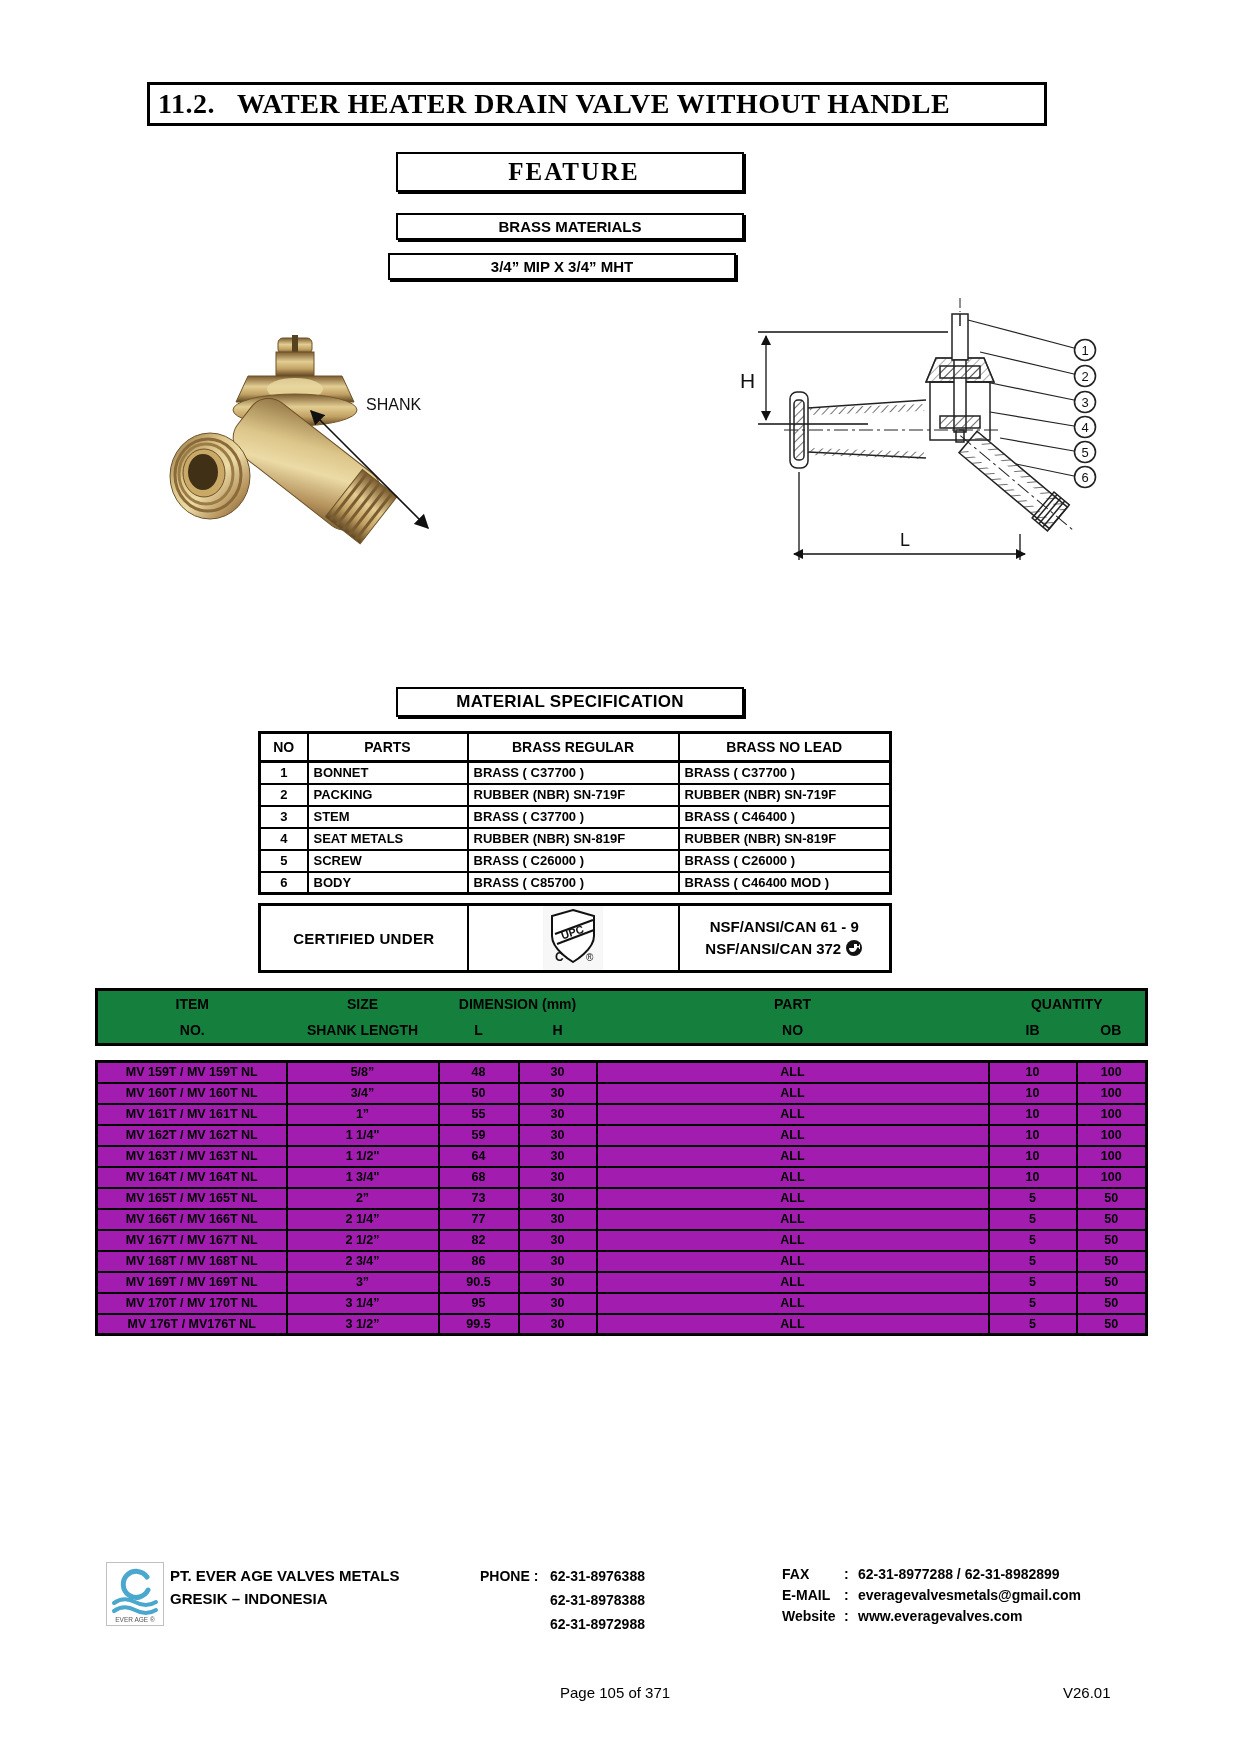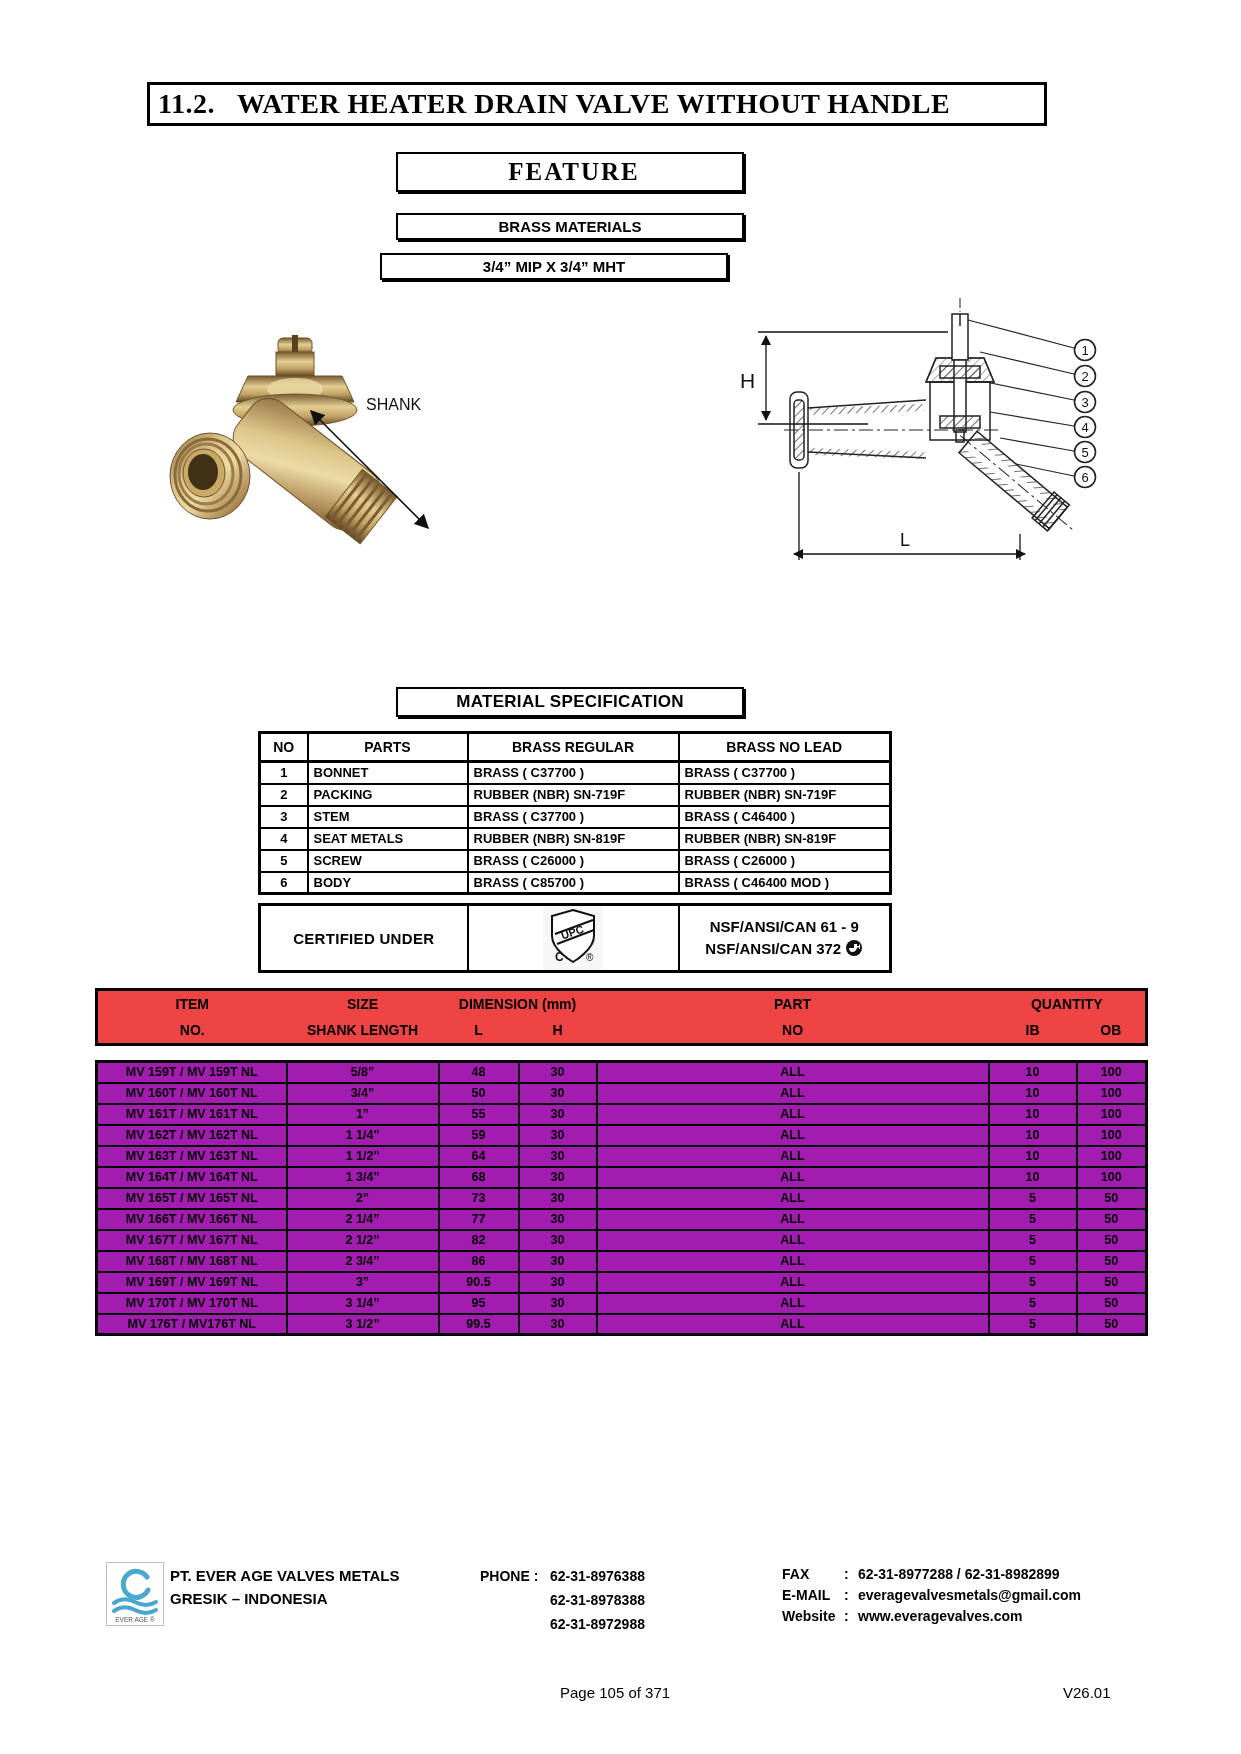--- a/index.html
+++ b/index.html
@@ -19,21 +19,21 @@
   }
   .hbox {
     position:absolute; background:#fff; border:2px solid #000;
     box-shadow:2px 2px 0 #000;
     display:flex; align-items:center; justify-content:center;
     font-weight:bold; text-align:center;
   }
   .feature-box { left:396px; top:152px; width:348px; height:40px;
     font-family:"Liberation Serif", serif; font-size:25px; letter-spacing:2px;padding-left:8px; }
   .brass-box   { left:396px; top:213px; width:348px; height:27px; font-size:15px; }
-  .mip-box     { left:380px; top:253px; width:348px; height:27px; font-size:15px; }
+  .mip-box     { left:388px; top:253px; width:348px; height:27px; font-size:15px; }
   .matspec-box { left:396px; top:687px; width:348px; height:30px; font-size:17px; letter-spacing:.3px; }
 
   
   .photo-svg   { position:absolute; left:148px; top:318px; }
   .drawing-svg { position:absolute; left:728px; top:296px; }
 
   
   .mtable { position:absolute; left:258px; top:731px; width:631px;
     border-collapse:collapse; table-layout:fixed; background:#fff;
     font-size:13px; font-weight:bold; border:3px solid #000; }
@@ -44,21 +44,21 @@
   .ctable { position:absolute; left:258px; top:903px; width:631px; height:67px;
     border-collapse:collapse; table-layout:fixed; background:#fff; border:3px solid #000; }
   .ctable td { border:2px solid #000; text-align:center; vertical-align:middle; }
   .cert-label { font-size:15px; font-weight:bold; letter-spacing:.3px; }
   .nsf-line { font-size:15px; font-weight:bold; line-height:22px; white-space:nowrap; }
   .nsf-icon { vertical-align:-3px; margin-left:4px; }
   .upc-wrap { display:inline-block; background:#f7f7f7; padding:2px 6px; }
 
   
   .htable { position:absolute; left:95px; top:988px; width:1050px; height:58px;
-    border-collapse:collapse; table-layout:fixed; background:#ef4444; border:3px solid #000;
+    border-collapse:collapse; table-layout:fixed; background:#15803d; border:3px solid #000;
     font-size:14px; font-weight:bold; }
   .htable td { text-align:center; height:27px; }
 
   .itable { position:absolute; left:95px; top:1060px; width:1050px;
     border-collapse:collapse; table-layout:fixed; background:#a21caf; border:3px solid #000;
     font-size:12.5px; font-weight:bold; }
   .itable td { border:2px solid #000; height:21px; text-align:center; padding:0; white-space:nowrap; }
 
   
   .logo-box { position:absolute; left:106px; top:1562px; width:58px; height:64px;

